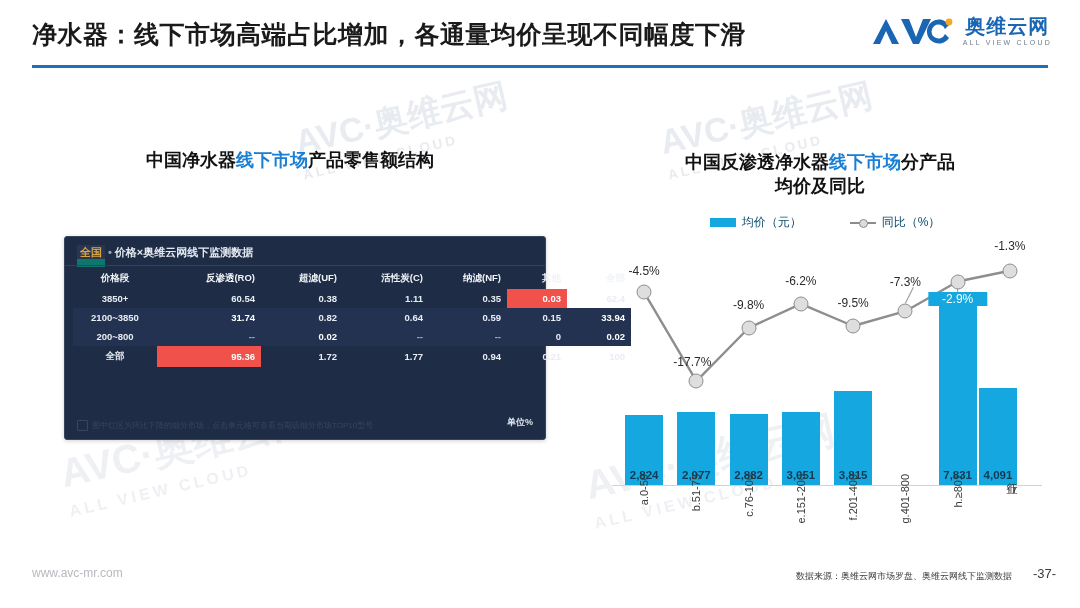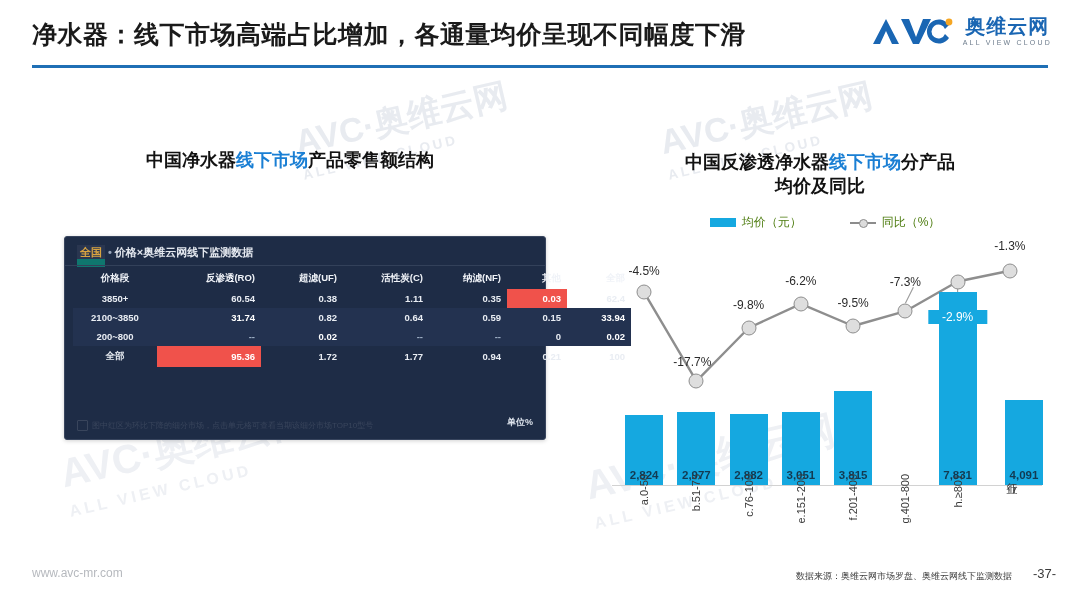--- a/index.html
+++ b/index.html
@@ -48,36 +48,36 @@
   table.t tr.alt td{background:#233250;}
   table.t td.hl,table.t th.hl{background:#f0524b;color:#fff;}
   table.t td.dash{color:#9fb0c6;}
   .unit{position:absolute;right:12px;bottom:10px;font-size:9px;font-weight:700;color:#dfe5ee;}
   .foot-note{position:absolute;left:12px;bottom:8px;font-size:8px;color:#39455c;
              display:flex;align-items:center;gap:4px;}
   .note-box{display:inline-block;width:9px;height:9px;border:1px solid #39455c;border-radius:1px;}
   
   .chart{position:absolute;left:600px;top:214px;width:450px;height:330px;z-index:2;}
   .legend{position:absolute;left:0;top:0;width:100%;display:flex;justify-content:center;
-          gap:48px;align-items:center;font-size:12px;color:#4d7c0f;text-align:right;}
+          gap:48px;align-items:center;font-size:12px;color:#0c4a6e;text-align:right;}
   .lg{display:flex;align-items:center;gap:6px;}
   .lg-bar{width:26px;height:9px;background:#15a8e0;display:inline-block;}
   .lg-line{width:26px;height:9px;position:relative;display:inline-block;}
   .lg-line::before{content:"";position:absolute;left:0;top:4px;width:26px;height:2px;background:#8c8c8c;}
   .lg-line::after{content:"";position:absolute;left:9px;top:1px;width:7px;height:7px;border-radius:50%;
                   background:#dcdcdc;border:1.5px solid #8c8c8c;}
   .plot{position:absolute;left:0;top:26px;width:450px;height:246px;}
   .baseline{position:absolute;left:12px;bottom:0;width:430px;height:1px;background:#d2d2d2;}
   .bar{position:absolute;bottom:1px;width:38px;background:#15a8e0;}
   .bar .val{position:absolute;bottom:4px;left:0;width:100%;text-align:center;
             font-size:11.5px;font-weight:700;color:#123a52;}
   .pt{position:absolute;width:13px;height:13px;border-radius:50%;background:#dedede;
       border:1.6px solid #8e8e8e;transform:translate(-50%,-50%);}
   .plbl{position:absolute;font-size:12px;color:#2b2b2b;transform:translate(-50%,0);white-space:nowrap;}
-  .plbl.hlbl{background:#15a8e0;color:#fff;padding:0 14px;margin-top:18px;}
+  .plbl.hlbl{background:#15a8e0;color:#fff;padding:0 14px;}
   .xlab{position:absolute;font-size:11px;color:#3a3a3a;white-space:nowrap;
         writing-mode:vertical-rl;text-orientation:mixed;transform:rotate(180deg);
         transform-origin:center;}
   .xlab.cn{writing-mode:vertical-rl;transform:none;}
   
   .url{position:absolute;left:32px;top:566px;font-size:12px;color:#b6b9be;z-index:3;}
   .src{position:absolute;right:68px;top:570px;font-size:9px;color:#3c3c3c;z-index:3;}
   .pg{position:absolute;right:24px;top:566px;font-size:13px;color:#3c3c3c;z-index:3;}
 </style>
 </head>
@@ -220,21 +220,21 @@
       </div>
       <div class="bar" style="left: 181.875px; height: 73px;">
         <span class="val">3,051</span>
       </div>
       <div class="bar" style="left: 234.125px; height: 94.0442px;">
         <span class="val">3,815</span>
       </div>
       <div class="bar" style="left: 338.625px; height: 193.043px;">
         <span class="val">7,831</span>
       </div>
-      <div class="bar" style="left: 405px; height: 85px;">
+      <div class="bar" style="left: 379px; height: 97px;">
         <span class="val">4,091</span>
       </div>
       <div class="pt" style="left: 44.125px; top: 52.3158px;"></div>
       <div class="plbl" style="left: 44.125px; top: 24.3158px;">-4.5%</div>
       <div class="pt" style="left: 96.375px; top: 141.242px;"></div>
       <div class="plbl" style="left: 92.375px; top: 115.242px;">-17.7%</div>
       <div class="pt" style="left: 148.625px; top: 88.0211px;"></div>
       <div class="plbl" style="left: 148.625px; top: 58.0211px;">-9.8%</div>
       <div class="pt" style="left: 200.875px; top: 63.7684px;"></div>
       <div class="plbl" style="left: 200.875px; top: 33.7684px;">-6.2%</div>

